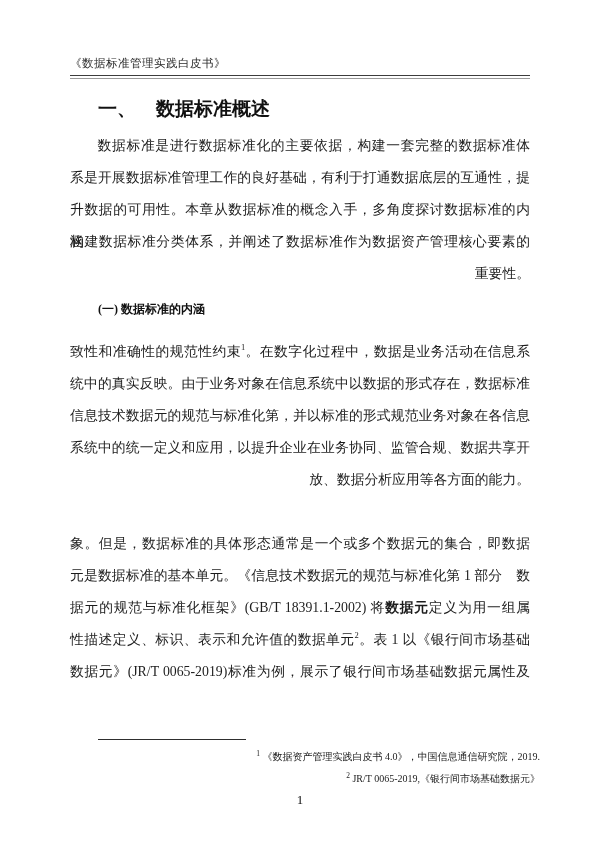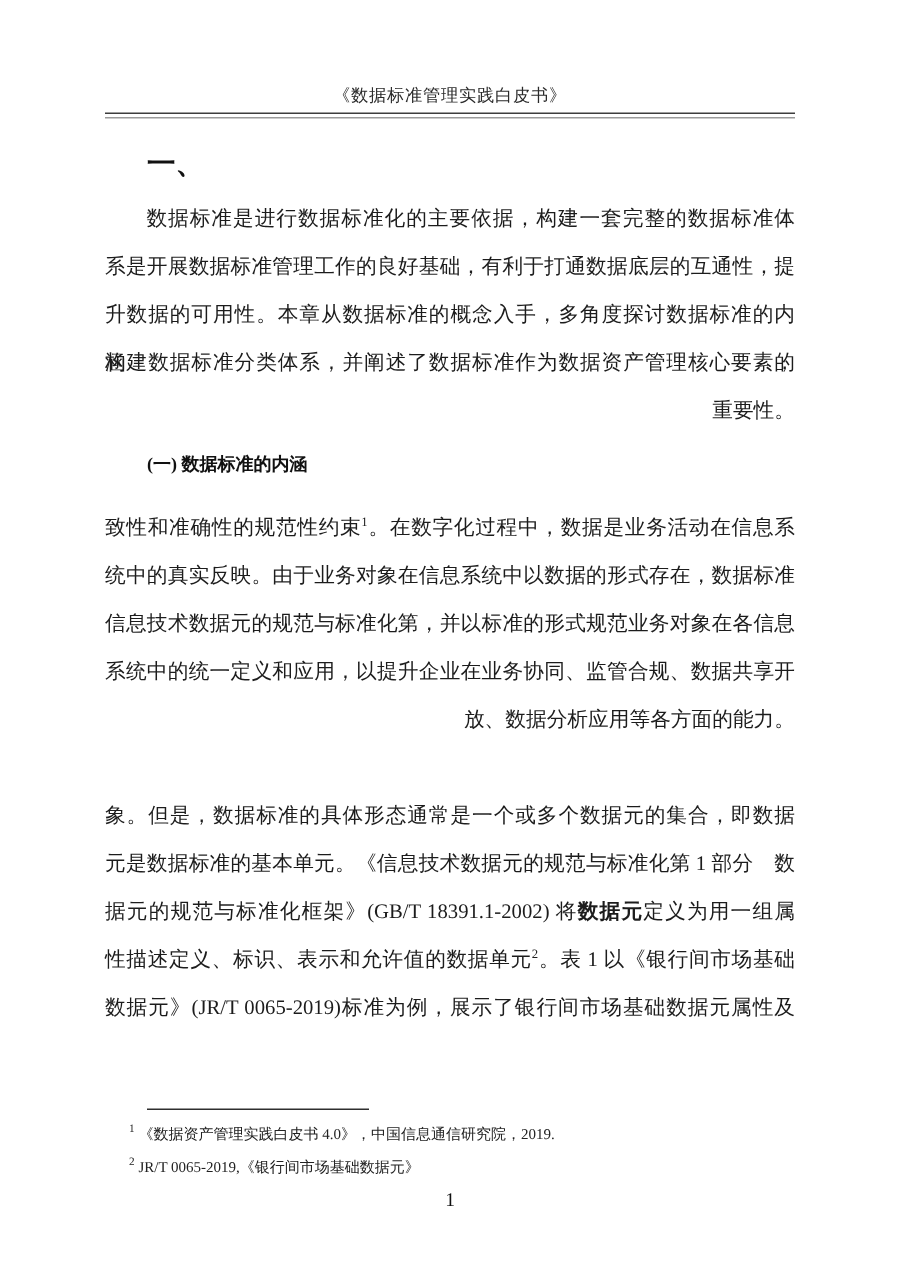--- a/index.html
+++ b/index.html
@@ -9,21 +9,20 @@
     height: 848px;
     background: #ffffff;
     color: #1c1c1c;
     font-family: "Liberation Serif", "DejaVu Serif", serif;
     overflow: hidden;
   }
   
   .header-text {
     position: absolute;
     top: 56px; left: 70px; right: 70px;
-    text-align: center;
     font-size: 11.5px;
     letter-spacing: 0.5px;
     color: #2a2a2a;
   }
   .header-rule {
     position: absolute;
     top: 75px; left: 70px; right: 70px;
     height: 2px;
     border-top: 1.6px solid #3d3d3d;
     border-bottom: 1px solid #9a9a9a;
@@ -86,21 +85,21 @@
   .footnotes {
     position: absolute;
     top: 746px; left: 86px; right: 60px;
     font-size: 10px;
     color: #222;
   }
   .footnotes .t-line {
     height: 22px;
     line-height: 22px;
     white-space: nowrap;
-    text-align: left;
+    text-align: right;
   }
   .footnotes .s-sup { font-size: 7.5px; }
   
   .page-num {
     position: absolute;
     top: 792px; left: 0; right: 0;
     text-align: center;
     font-size: 13px;
     color: #111;
   }
@@ -108,20 +107,21 @@
 </head>
 <body>
 
 <div class="page">
 
   <div class="header-text">《数据标准管理实践白皮书》</div>
   <div class="header-rule"></div>
 
   <div class="h1">
     <span class="h1-num">一、</span>
+    <span class="h1-title">数据标准概述</span>
   </div>
 
   <div class="para" id="p1">
       <div class="t-line j ind"><span>数据标准是进行数据标准化的主要依据，构建一套完整的数据标准体</span></div>
       <div class="t-line j"><span>系是开展数据标准管理工作的良好基础，有利于打通数据底层的互通性，提</span></div>
       <div class="t-line j"><span>升数据的可用性。本章从数据标准的概念入手，多角度探讨数据标准的内涵，</span></div>
       <div class="t-line j"><span>构建数据标准分类体系，并阐述了数据标准作为数据资产管理核心要素的</span></div>
       <div class="t-line"><span>重要性。</span></div>
     </div>
 

